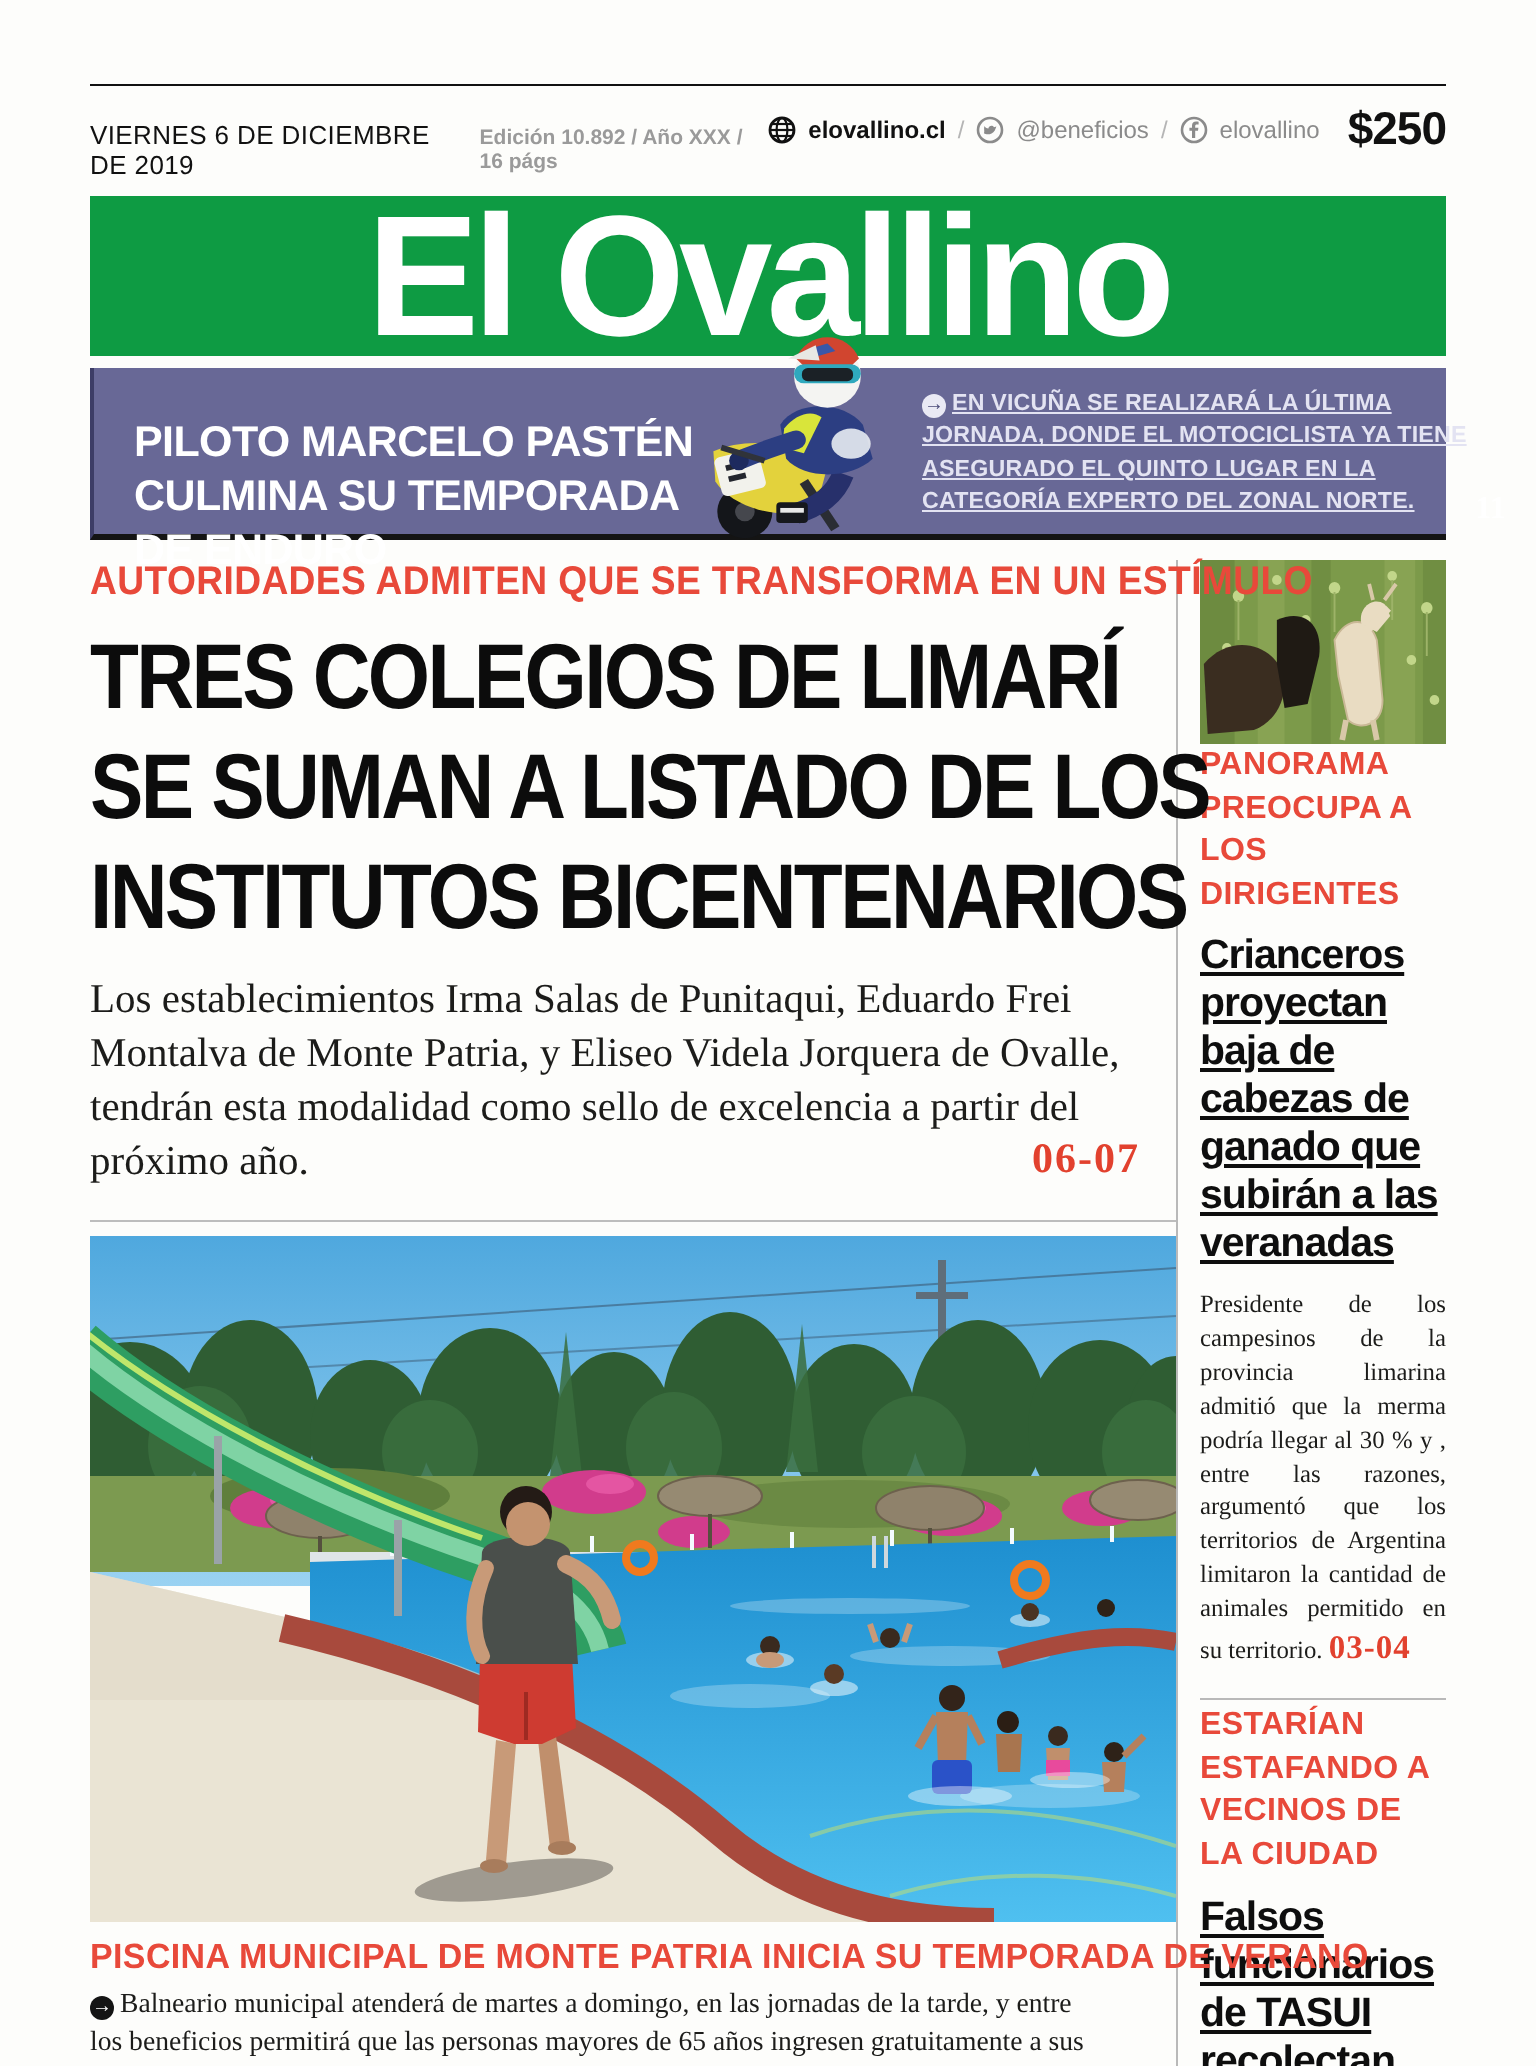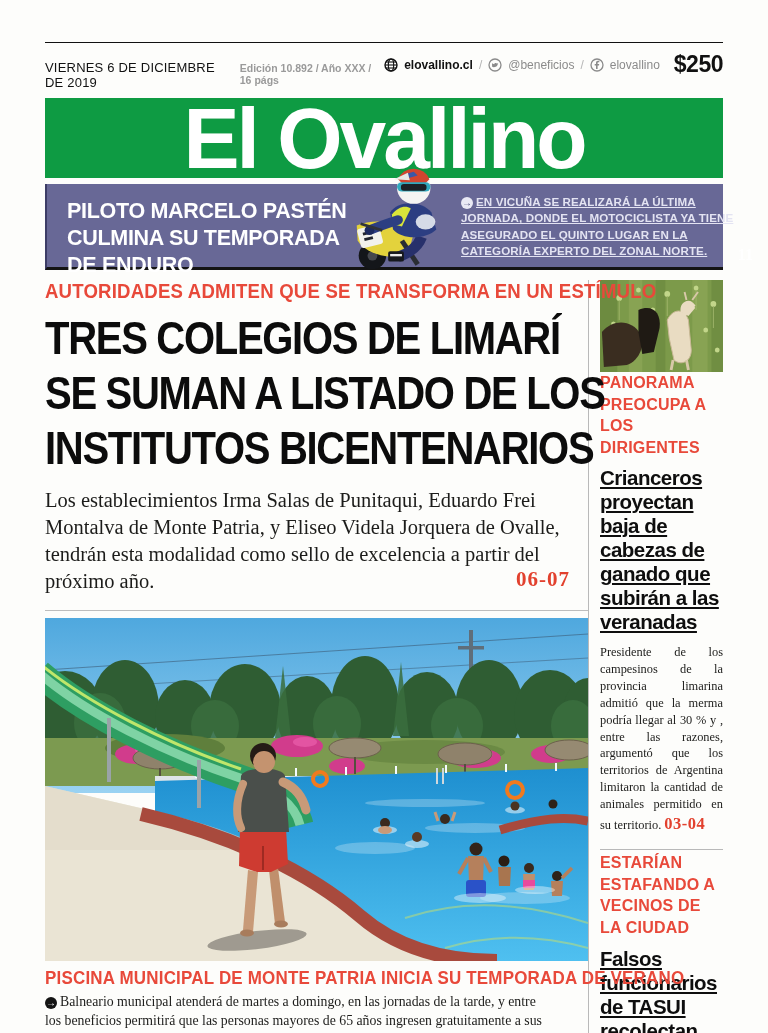--- a/index.html
+++ b/index.html
@@ -31,21 +31,21 @@
     color:#fff; font-weight:bold; font-size:84px; letter-spacing:-3px;
     transform:scaleY(1.02); line-height:1;
   }
 
   
   .teaser {
     margin-top:6px; height:86px; background:#686896; position:relative;
     border-bottom:3px solid #141414; border-left:2px solid #3d3d66;
   }
   .teaser-head {
-    position:absolute; left:20px; top:14px; width:300px;
+    position:absolute; left:20px; top:24px; width:300px;
     color:#fff; font-weight:bold; font-size:21.5px; line-height:1.25;
     letter-spacing:-.3px;
   }
   .rider { position:absolute; left:292px; top:-17px; width:118px; height:104px; z-index:2; }
   .teaser-sum {
     position:absolute; left:414px; top:10px; width:292px;
     color:#e3e3f2; font-size:11.6px; line-height:1.42; font-weight:bold; letter-spacing:.1px;text-decoration:underline;
   }
   .teaser-sum .pg { float:right; color:#fff; font-size:16px; font-family:"Liberation Serif",serif; font-weight:bold; margin-top:1px;}
   .arrow-circle {

